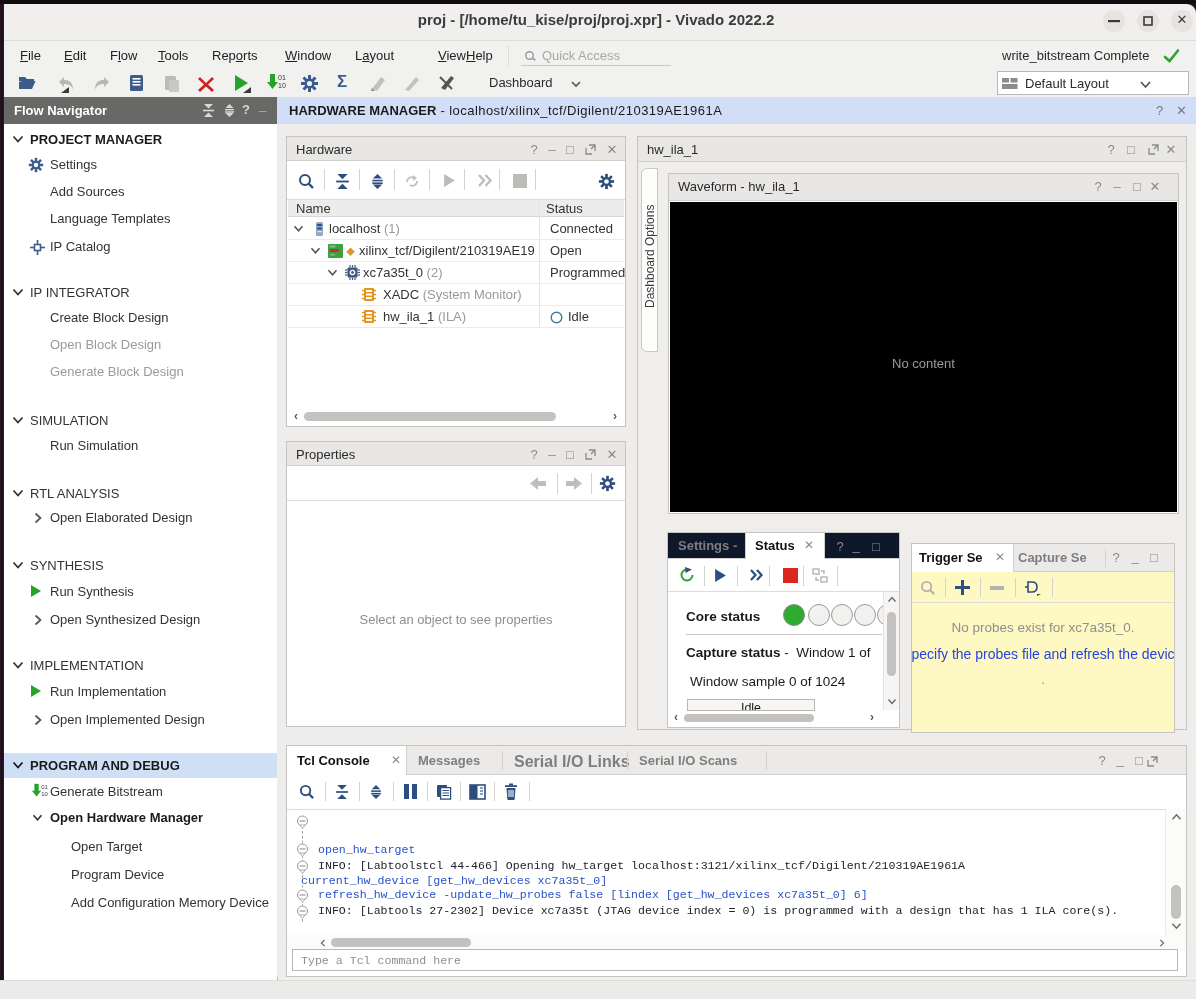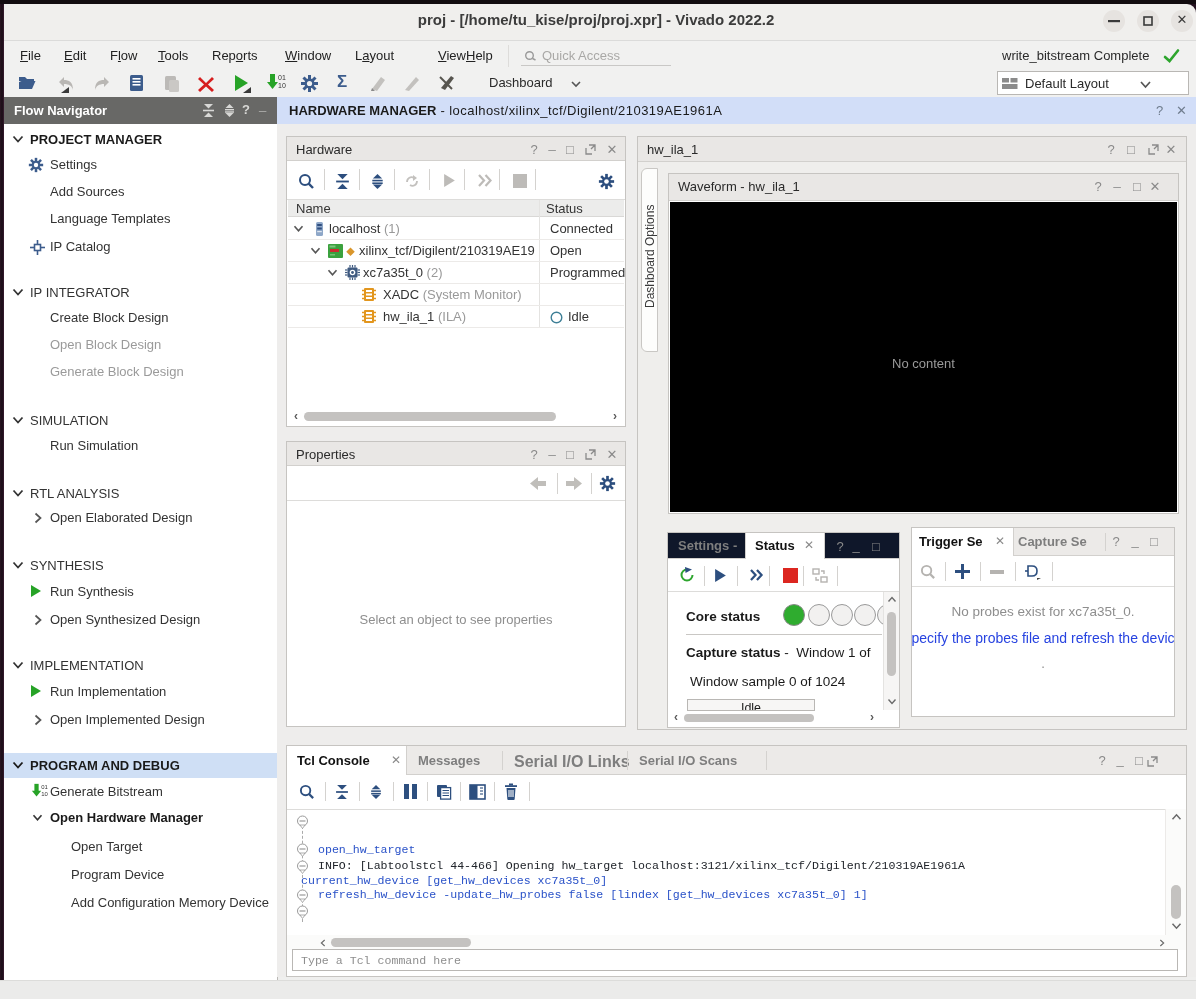--- a/index.html
+++ b/index.html
@@ -603,21 +603,21 @@
       <svg class="abs" style="left:3px;top:106px;" width="10" height="7" viewBox="0 0 12 9">
           <path d="M1.5 2 L6 7 L10.5 2" fill="none" stroke="#6a6a6a" stroke-width="1.8"></path>
         </svg>
     </div>
 
     <span class="sbarrow" style="left:6px;top:177px;">‹</span>
     <div class="sbthumb" style="left:16px;top:181px;width:130px;height:8px;"></div>
     <span class="sbarrow" style="left:202px;top:177px;">›</span>
   </div>
 
-  <div class="abs" id="trigpanel" style="left:273px;top:390px;width:264px;height:190px;background:#ffffff;border:1px solid #c6c4c1;">
+  <div class="abs" id="trigpanel" style="left:273px;top:406px;width:264px;height:190px;background:#fef9c3;border:1px solid #c6c4c1;">
     <div class="abs" style="left:0;top:0;width:262px;height:28px;background:#eceae8;border-bottom:1px solid #d2d0cd;">
       <div class="abs" style="left:0px;top:0;width:102px;height:28px;background:#fff;border-right:1px solid #d2d0cd;">
         <span class="abs" style="left:7px;top:6px;font-size:13px;color:#111;font-weight:bold;">Trigger Se</span>
         <span class="abs" style="left:83px;top:6px;color:#8a8a8a;font-size:12px;">✕</span>
       </div>
       <span class="abs" style="left:106px;top:6px;font-size:13px;color:#7e7e7e;font-weight:bold;">Capture Se</span>
       <span class="vsep" style="left:193px;top:5px;height:18px;"></span>
       <span class="hic" style="right:51px;top:6px;">?</span>
       <span class="hic" style="right:32px;top:5px;">_</span>
       <span class="hic" style="right:13px;top:6px;">□</span>
@@ -741,21 +741,22 @@
         <line x1="3.5" y1="6" x2="9.5" y2="6" stroke="#9a9a9a" stroke-width="1.2"></line>
       </svg>
     <svg class="abs" style="left:9px;top:95px;" width="13" height="15" viewBox="0 0 13 15">
         <circle cx="6.5" cy="6" r="5" fill="#fff" stroke="#9a9a9a"></circle>
         <path d="M4 10 L6.5 13.5 L9 10 Z" fill="#fff" stroke="#9a9a9a" stroke-width="0.8"></path>
         <line x1="3.5" y1="6" x2="9.5" y2="6" stroke="#9a9a9a" stroke-width="1.2"></line>
       </svg>
     <span class="abs tclblue" style="left:31px;top:33px;white-space:nowrap;">open_hw_target</span>
     <span class="abs tcldark" style="left:31px;top:49px;white-space:nowrap;">INFO: [Labtoolstcl 44-466] Opening hw_target localhost:3121/xilinx_tcf/Digilent/210319AE1961A</span>
     <span class="abs tclblue" style="left:14px;top:64px;white-space:nowrap;">current_hw_device [get_hw_devices xc7a35t_0]</span>
-    <span class="abs tclblue" style="left:31px;top:78px;white-space:nowrap;">refresh_hw_device -update_hw_probes false [lindex [get_hw_devices xc7a35t_0] 1]</span>
+    <span class="abs tclblue" style="left:31px;top:78px;white-space:nowrap;">refresh_hw_device -update_hw_probes false [lindex [get_hw_devices xc7a35t_0] 6]</span>
+    <span class="abs tcldark" style="left:31px;top:94px;white-space:nowrap;">INFO: [Labtools 27-2302] Device xc7a35t (JTAG device index = 0) is programmed with a design that has 1 ILA core(s).</span>
   </div>
 
   <div class="abs" style="left:878px;top:63px;width:21px;height:126px;background:#fbfbfa;border-left:1px solid #eceae8;">
     <svg class="abs" style="left:5px;top:4px;" width="11" height="8" viewBox="0 0 12 9">
         <path d="M1.5 7 L6 2 L10.5 7" fill="none" stroke="#6a6a6a" stroke-width="1.7"></path>
       </svg>
     <div class="sbthumb" style="left:5px;top:76px;width:10px;height:34px;"></div>
     <svg class="abs" style="left:5px;top:113px;" width="11" height="8" viewBox="0 0 12 9">
         <path d="M1.5 2 L6 7 L10.5 2" fill="none" stroke="#6a6a6a" stroke-width="1.7"></path>
       </svg>

